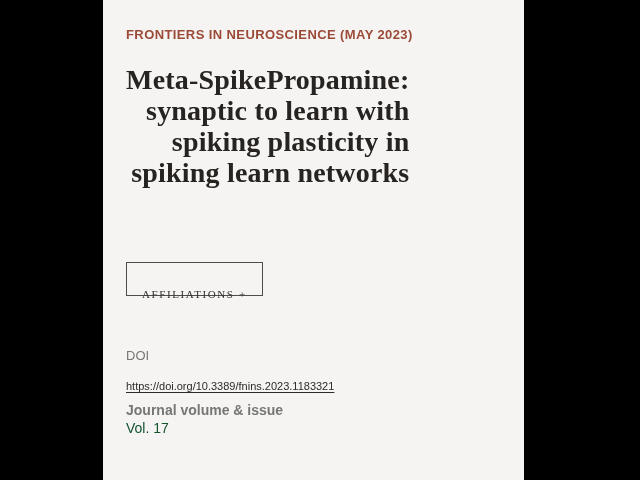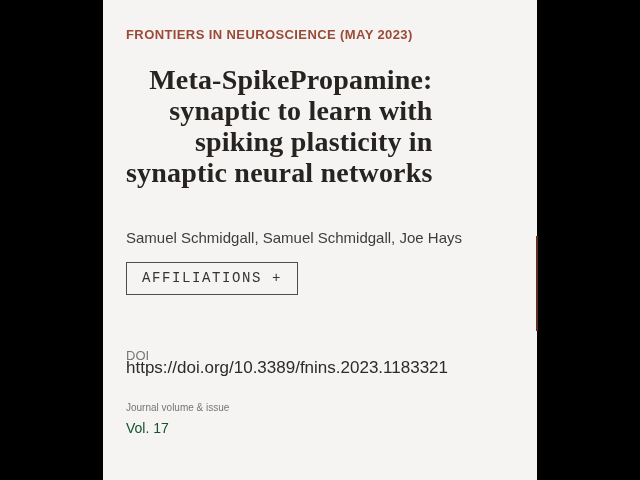--- a/index.html
+++ b/index.html
@@ -3,21 +3,21 @@
 <meta charset="utf-8">
 <style>
   html, body {
     margin: 0;
     padding: 0;
     background: #000000;
     font-family: "Liberation Sans", sans-serif;
   }
   .frame {
     position: relative;
-    width: 640px;
+    width: 524px;
     height: 480px;
     background: #000000;
     overflow: hidden;
   }
   .card {
     position: absolute;
     left: 103px;
     top: 0;
     width: 434px;
     height: 480px;
@@ -49,53 +49,55 @@
     left: 23px;
     top: 229px;
     font-size: 15px;
     color: #3d3d3d;
   }
   .affil-btn {
     position: absolute;
     left: 23px;
     top: 262px;
     height: 33px;
-    padding: 0 15px;
+    padding: 16px 15px;
     background: transparent;
     border: 1px solid #4d4d4d;
-    font-family: Liberation Mono, monospace;
-    font-size: 14px;
+    font-family: Liberation Serif, serif;
+    font-size: 11px;
     letter-spacing: 1.6px;
     color: #333333;
     line-height: 31px;
     cursor: pointer;
     box-sizing: border-box;
   }
   .doi-label {
     position: absolute;
     left: 23px;
     top: 348px;
     font-size: 13px;
     color: #767676;
   }
   .doi-link {
     position: absolute;
     left: 23px;
-    top: 358px;
-    font-size: 17px;
+    top: 380px;
+    font-size: 11px;
     color: #2d2b29;
+    text-decoration: underline;
     text-underline-offset: 2px;
     cursor: pointer;
   }
   .journal-label {
     position: absolute;
     left: 23px;
     top: 402px;
-    font-size: 10px;
+    font-size: 14px;
     color: #767676;
+    font-weight: bold;
   }
   .journal-value {
     position: absolute;
     left: 23px;
     top: 420px;
     font-size: 14px;
     color: #14532d;
   }
   .edge-marker {
     position: absolute;
@@ -111,24 +113,23 @@
 
 <div class="frame">
   <div class="card">
 
     <div class="kicker">FRONTIERS IN NEUROSCIENCE (MAY 2023)</div>
 
     <div class="title">
       <div>Meta-SpikePropamine:</div>
       <div>synaptic to learn with</div>
       <div>spiking plasticity in</div>
-      <div>synaptic neural networks</div>
+      <div>spiking learn networks</div>
     </div>
 
-    <div class="authors">Samuel Schmidgall, Samuel Schmidgall, Joe Hays</div>
 
     <button class="affil-btn">AFFILIATIONS +</button>
 
     <div class="doi-label">DOI</div>
 
     <a class="doi-link">https://doi.org/10.3389/fnins.2023.1183321</a>
 
     <div class="journal-label">Journal volume &amp; issue</div>
 
     <div class="journal-value">Vol. 17</div>

